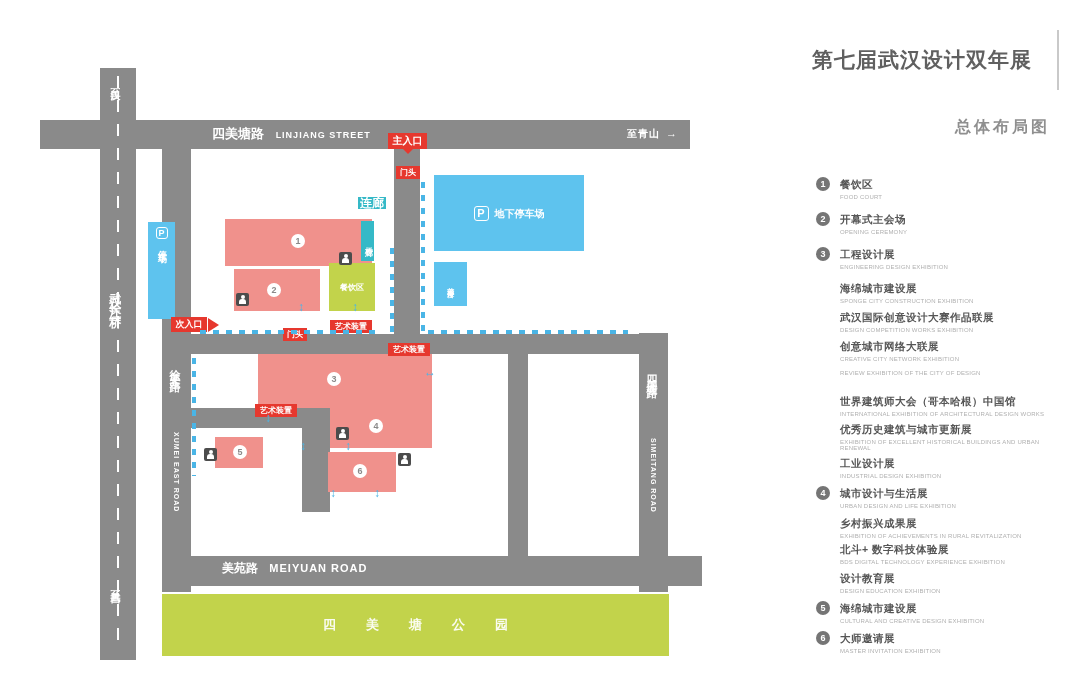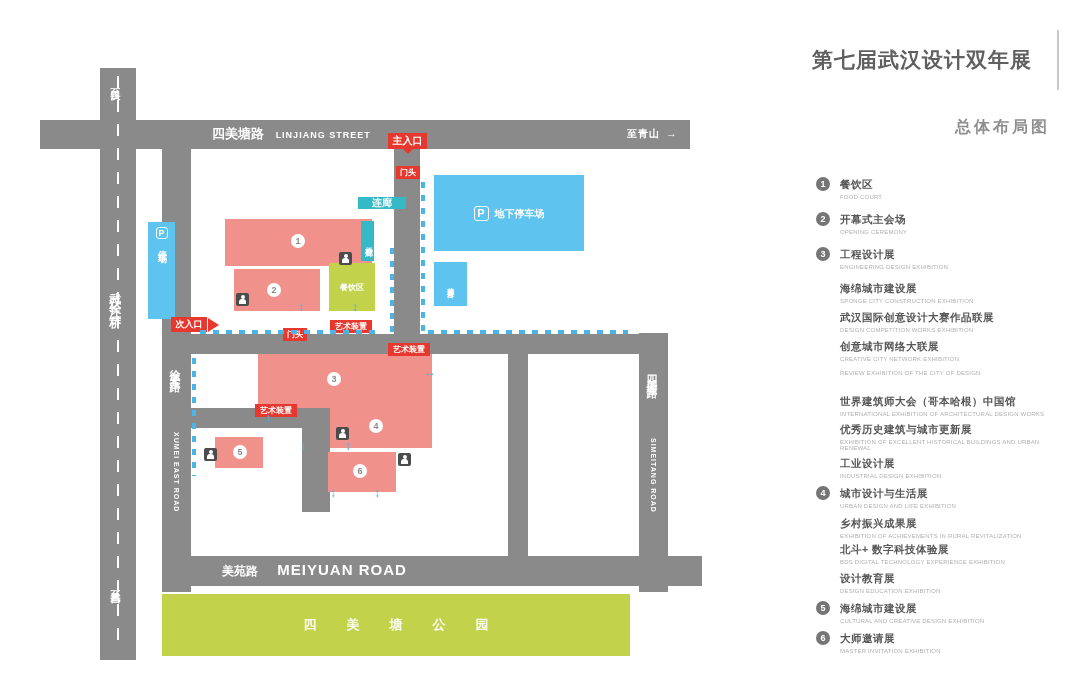--- a/index.html
+++ b/index.html
@@ -72,21 +72,21 @@
   </div>
   <div class="road" style="left:162px;top:149px;width:29px;height:443px"></div>
   <div class="road" style="left:639px;top:333px;width:29px;height:259px"></div>
   <div class="road" style="left:162px;top:556px;width:540px;height:30px"></div>
   <div class="road" style="left:394px;top:149px;width:26px;height:205px"></div>
   <div class="road" style="left:191px;top:334px;width:448px;height:20px"></div>
   <div class="road" style="left:508px;top:354px;width:20px;height:202px"></div>
   <div class="road" style="left:191px;top:408px;width:140px;height:20px"></div>
   <div class="road" style="left:302px;top:408px;width:28px;height:104px"></div>
 
-  <div class="greenblock" style="left:162px;top:594px;width:468px;height:62px">
+  <div class="greenblock" style="left:162px;top:594px;width:507px;height:62px">
     <span class="park-label">四美塘公园</span>
   </div>
 
   <div class="blueblock" style="left:148px;top:222px;width:27px;height:97px;flex-direction:column;justify-content:flex-start;padding-top:5px;gap:4px">
     <span class="p-icon" style="width:12px;height:12px;font-size:9px">P</span>
     <span class="wlabel vtext" style="position:static;font-size:9px;letter-spacing:2px">停车场</span>
   </div>
   <div class="blueblock" style="left:434px;top:175px;width:150px;height:76px;gap:6px">
     <span class="p-icon" style="width:15px;height:15px;font-size:11px">P</span>
     <span class="wlabel" style="position:static;font-size:10px">地下停车场</span>
@@ -113,21 +113,21 @@
   <div class="bnum" style="left:353px;top:464px">6</div>
 
   <div class="tag red tag-pointer" style="left:388px;top:133px;width:39px;height:16px;font-size:10px">主入口</div>
   <div class="tag red" style="left:396px;top:166px;width:24px;height:13px;font-size:8px">门头</div>
   <div class="tag red" style="left:171px;top:317px;width:36px;height:15px;font-size:9px">次入口</div>
   <div class="arrow-right" style="left:208px;top:318px"></div>
   <div class="tag red" style="left:283px;top:328px;width:24px;height:13px;font-size:8px">门头</div>
   <div class="tag red" style="left:330px;top:320px;width:42px;height:13px;font-size:8px">艺术装置</div>
   <div class="tag red" style="left:388px;top:343px;width:42px;height:13px;font-size:8px">艺术装置</div>
   <div class="tag red" style="left:255px;top:404px;width:42px;height:13px;font-size:8px">艺术装置</div>
-  <div class="tag cyan" style="left:358px;top:197px;width:48px;height:12px;font-size:10px">连廊</div>
+  <div class="tag cyan" style="left:358px;top:197px;width:28px;height:12px;font-size:12px">连廊</div>
   <div class="tag cyan vtext" style="left:361px;top:221px;width:13px;height:40px;font-size:8px">廊桥</div>
 
   <div class="wc" style="left:339px;top:252px"></div>
   <div class="wc" style="left:236px;top:293px"></div>
   <div class="wc" style="left:204px;top:448px"></div>
   <div class="wc" style="left:336px;top:427px"></div>
   <div class="wc" style="left:398px;top:453px"></div>
 
   <span class="flow" style="left:298px;top:301px">↕</span>
   <span class="flow" style="left:352px;top:301px">↕</span>
@@ -156,21 +156,21 @@
   <div class="wlabel vtext" style="left:110px;top:582px;font-size:10px;letter-spacing:2px">至武昌</div>
 
   <div class="wlabel vtext" style="left:169px;top:360px;font-size:11px;letter-spacing:4px">徐美东路</div>
   <div class="wlabel vlat" style="left:172px;top:432px;font-size:7px;letter-spacing:1px">XUMEI EAST ROAD</div>
 
   <div class="wlabel vtext" style="left:646px;top:366px;font-size:11px;letter-spacing:4px">四美塘路</div>
   <div class="wlabel vlat" style="left:649px;top:438px;font-size:7px;letter-spacing:1px">SIMEITANG ROAD</div>
 
   <div class="wlabel" style="left:222px;top:562px;font-size:12px">
     <span>美苑路</span>
-    <span style="font-size:15px;letter-spacing:1px;margin-left:16px">MEIYUAN ROAD</span>
+    <span style="font-size:11px;letter-spacing:1px;margin-left:8px">MEIYUAN ROAD</span>
   </div>
 
   <h1 class="title">第七届武汉设计双年展</h1>
   <div class="title-divider"></div>
   <h2 class="subtitle">总体布局图</h2>
 
   <div class="legend">
     <div class="lrow" style="top:0">
       <span class="lcircle">1</span>
       <span class="lzh">餐饮区</span>

